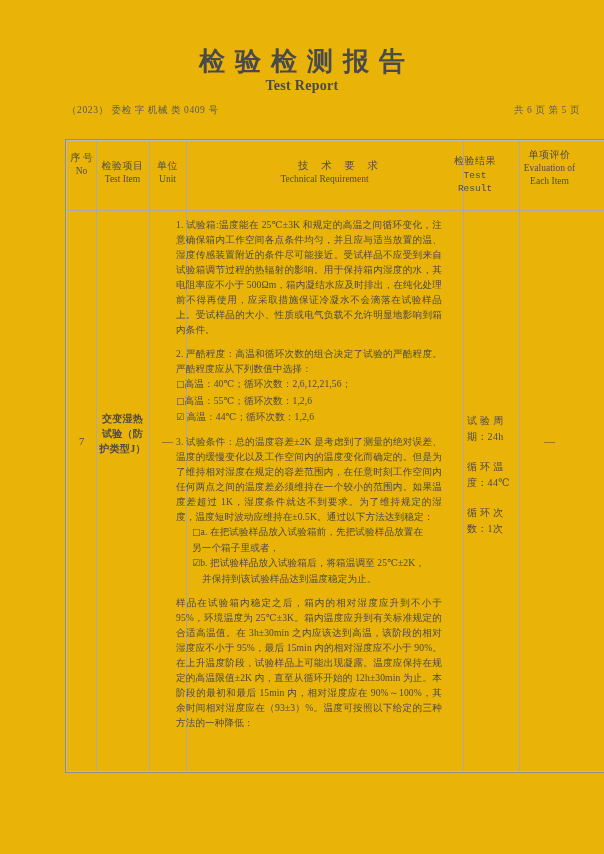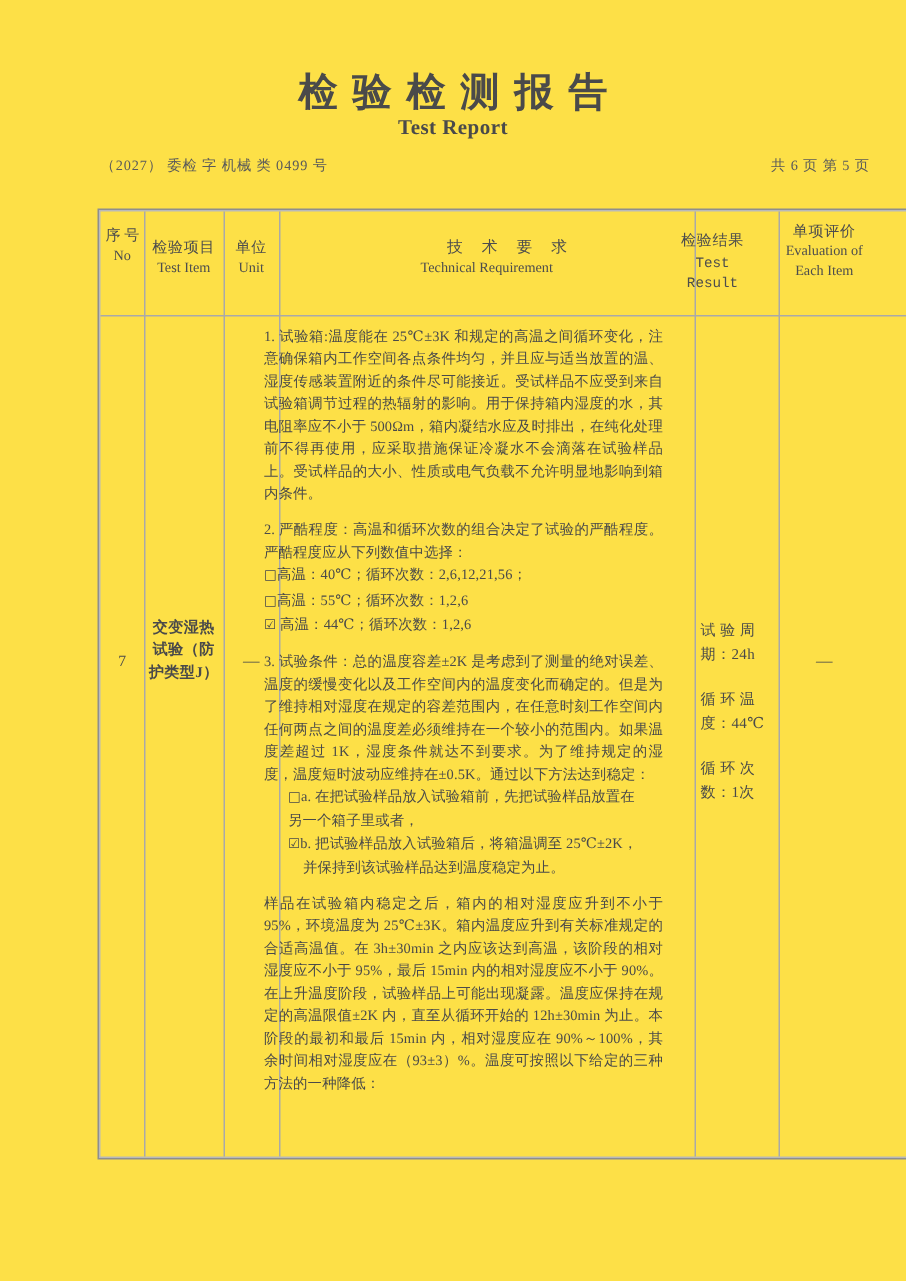--- a/index.html
+++ b/index.html
@@ -14,21 +14,21 @@
     font-family: "Liberation Serif", "DejaVu Serif", serif;
     color: #3a3a3a;
     overflow: hidden;
   }
 
   .page {
     position: absolute;
     left: 0; top: 0;
     width: 604px;
     height: 854px;
-    background: #fde047;
+    background: #eab308;
   }
 
   
   .doc-title {
     position: absolute;
     left: 0;
     top: 44px;
     width: 604px;
     text-align: center;
     font-size: 26px;
@@ -177,21 +177,21 @@
   .tr-body .gap { height: 9px; }
   .box { font-family: "DejaVu Sans", sans-serif; font-size: 9px; }
 </style>
 </head>
 <body>
 
 <div class="page">
 
   <div class="doc-title">检验检测报告</div>
   <div class="doc-subtitle">Test Report</div>
-  <div class="report-no">（2027） 委检 字 机械 类 0499 号</div>
+  <div class="report-no">（2023） 委检 字 机械 类 0409 号</div>
   <div class="page-no">共 6 页 第 5 页</div>
 
   <div class="rt-table">
     <div class="rt-inner">
 
       <div class="vline" style="left:29px"></div>
       <div class="vline" style="left:82px"></div>
       <div class="vline" style="left:119px"></div>
       <div class="vline" style="left:396px"></div>
       <div class="vline" style="left:452px"></div>

